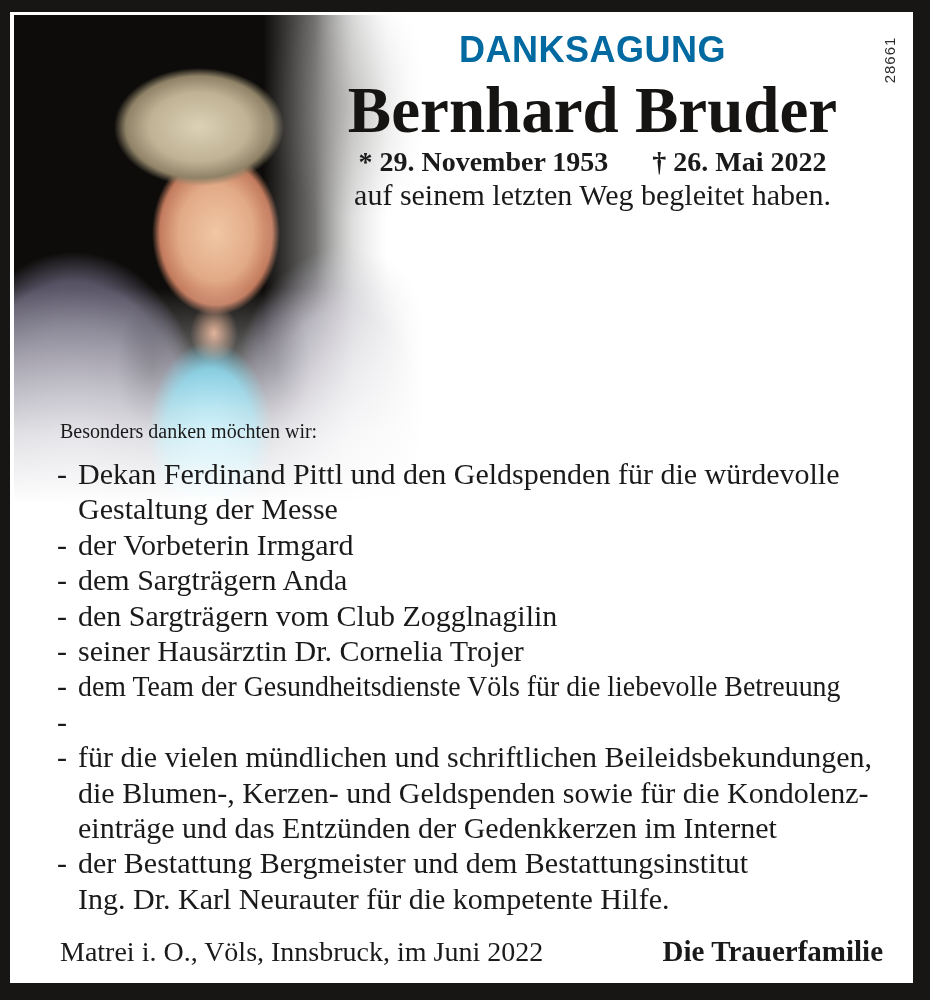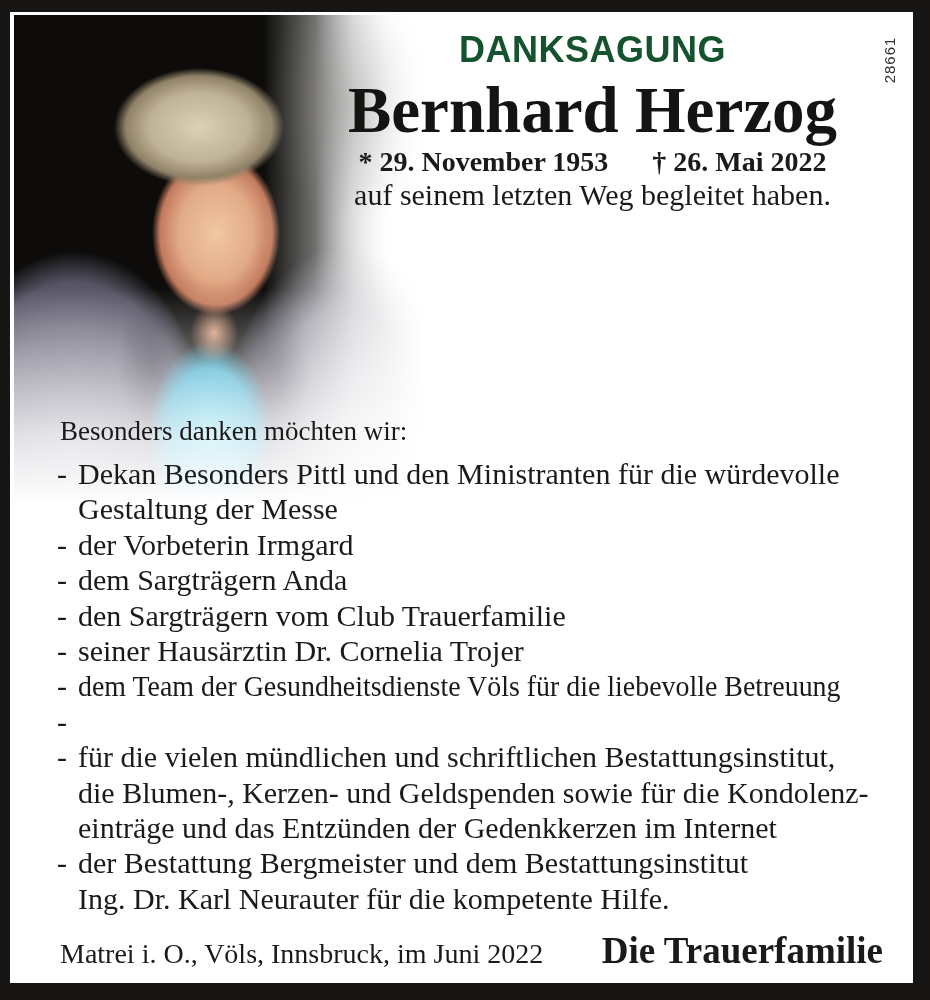--- a/index.html
+++ b/index.html
@@ -26,114 +26,114 @@
     linear-gradient(180deg, rgba(255,255,255,0) 52%, rgba(255,255,255,0.78) 80%, #ffffff 93%);}
 
   
   .ad-number{position:absolute;top:40px;right:-12px;width:70px;height:16px;line-height:16px;
     font-family:"Liberation Sans",sans-serif;font-size:15px;letter-spacing:1px;color:#2e2e2e;
     text-align:center;transform:rotate(-90deg);z-index:4;}
 
   
   .hero{position:absolute;left:310px;top:18px;width:545px;text-align:center;z-index:3;}
   .notice-kind{margin:0;font-family:"Liberation Sans",sans-serif;font-weight:bold;
-    font-size:36px;line-height:40px;letter-spacing:0.5px;color:#14532d;}
+    font-size:36px;line-height:40px;letter-spacing:0.5px;color:#0369a1;}
   .intro{margin-top:16px;font-size:30px;line-height:36px;}
   .intro div{white-space:nowrap;}
   .name{margin:4px 0 0 0;font-weight:bold;font-size:65px;line-height:72px;white-space:nowrap;color:#151412;}
   .dates{font-weight:bold;font-size:28px;line-height:32px;white-space:nowrap;}
   .dates .birth{margin-right:44px;font-family:Liberation Serif, serif;}
   .escort{font-size:30px;line-height:34px;white-space:nowrap;}
 
   
   .thanks{position:absolute;left:40px;top:402px;width:856px;z-index:3;}
-  .lead{padding-left:10px;font-size:27px;line-height:35px;}
+  .lead{padding-left:10px;font-size:20px;line-height:35px;}
   .items{margin-top:7px;}
   .item{display:flex;padding-left:7px;align-items:flex-start;}
   .dash{width:21px;flex:0 0 21px;font-size:30px;line-height:35.4px;}
   .itxt{font-size:30px;line-height:35.4px;}
   .tline{white-space:nowrap;}
   .tline.tight{transform:scaleX(0.93);transform-origin:0 50%;}
 
   
   .footer{position:absolute;left:50px;right:30px;top:922px;display:flex;
     justify-content:space-between;align-items:baseline;z-index:3;}
   .places{font-size:28px;line-height:34px;white-space:nowrap;}
-  .signature{font-weight:bold;font-size:37px;line-height:34px;white-space:nowrap;text-align:right;}
+  .signature{font-weight:bold;font-size:29px;line-height:34px;white-space:nowrap;text-align:right;}
 </style>
 </head>
 <body>
 
 <div class="page">
   <div class="sheet">
 
     <div class="photo">
       <div class="photo-paint"></div>
       <div class="photo-fade-right"></div>
       <div class="photo-fade-bottom"></div>
     </div>
 
     <div class="ad-number">28661</div>
 
     <div class="hero">
       <h1 class="notice-kind">DANKSAGUNG</h1>
-      <h2 class="name">Bernhard Herzog</h2>
+      <h2 class="name">Bernhard Bruder</h2>
       <div class="dates">
         <span class="birth">* 29. November 1953</span><span class="death">† 26. Mai 2022</span>
       </div>
       <div class="escort">auf seinem letzten Weg begleitet haben.</div>
     </div>
 
     <div class="thanks">
       <div class="lead">Besonders danken möchten wir:</div>
       <div class="items">
           <div class="item">
             <span class="dash">-</span>
             <span class="itxt">
-              <div class="tline">Dekan Besonders Pittl und den Ministranten für die würdevolle</div>
+              <div class="tline">Dekan Ferdinand Pittl und den Geldspenden für die würdevolle</div>
               <div class="tline">Gestaltung der Messe</div>
             </span>
           </div>
           <div class="item">
             <span class="dash">-</span>
             <span class="itxt">
               <div class="tline">der Vorbeterin Irmgard</div>
             </span>
           </div>
           <div class="item">
             <span class="dash">-</span>
             <span class="itxt">
               <div class="tline">dem Sargträgern Anda</div>
             </span>
           </div>
           <div class="item">
             <span class="dash">-</span>
             <span class="itxt">
-              <div class="tline">den Sargträgern vom Club Trauerfamilie</div>
+              <div class="tline">den Sargträgern vom Club Zogglnagilin</div>
             </span>
           </div>
           <div class="item">
             <span class="dash">-</span>
             <span class="itxt">
               <div class="tline">seiner Hausärztin Dr. Cornelia Trojer</div>
             </span>
           </div>
           <div class="item">
             <span class="dash">-</span>
             <span class="itxt">
               <div class="tline tight">dem Team der Gesundheitsdienste Völs für die liebevolle Betreuung</div>
             </span>
           </div>
           <div class="item">
             <span class="dash">-</span>
           </div>
           <div class="item">
             <span class="dash">-</span>
             <span class="itxt">
-              <div class="tline">für die vielen mündlichen und schriftlichen Bestattungsinstitut,</div>
+              <div class="tline">für die vielen mündlichen und schriftlichen Beileidsbekundungen,</div>
               <div class="tline">die Blumen-, Kerzen- und Geldspenden sowie für die Kondolenz-</div>
               <div class="tline">einträge und das Entzünden der Gedenkkerzen im Internet</div>
             </span>
           </div>
           <div class="item">
             <span class="dash">-</span>
             <span class="itxt">
               <div class="tline">der Bestattung Bergmeister und dem Bestattungsinstitut</div>
               <div class="tline">Ing. Dr. Karl Neurauter für die kompetente Hilfe.</div>
             </span>

